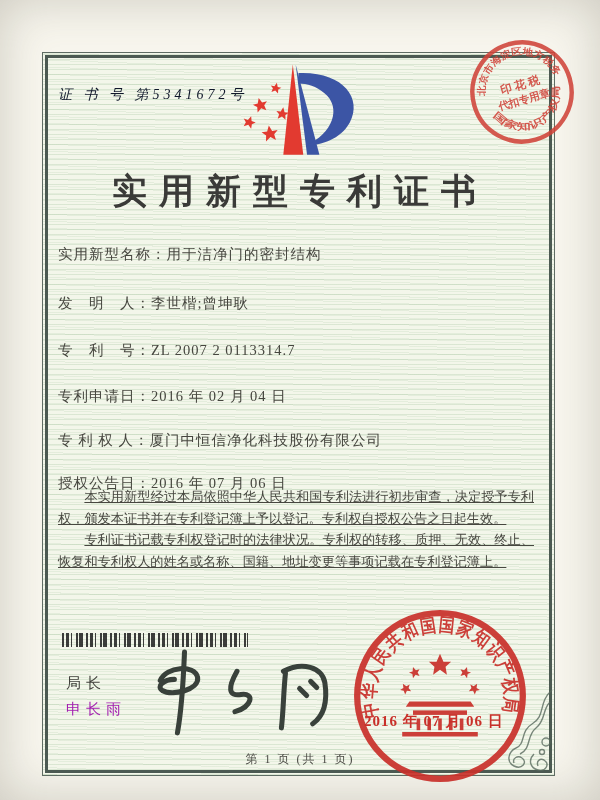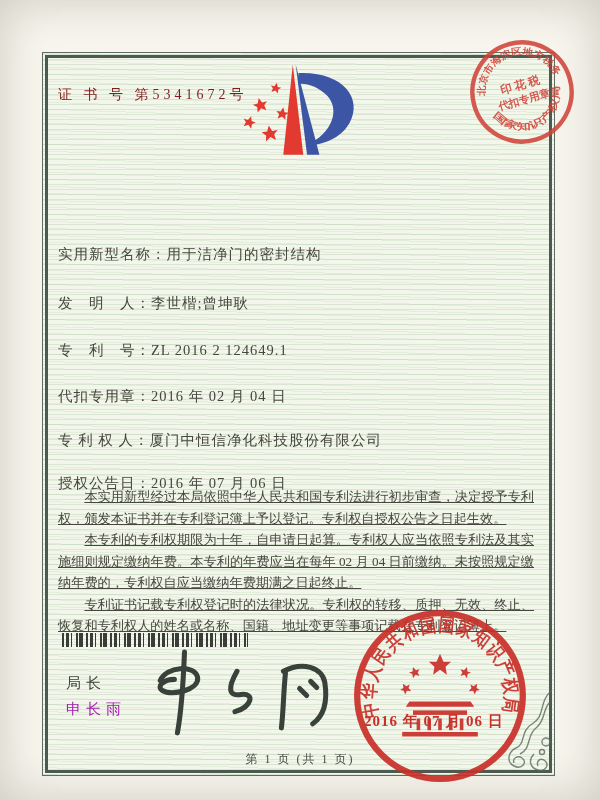--- a/index.html
+++ b/index.html
@@ -14,21 +14,21 @@
   .frame{
     position:absolute;left:42px;top:52px;width:511px;height:722px;
     border:1px solid #5f6c63;
     background:
       repeating-linear-gradient(0deg, rgba(120,170,118,.20) 0 1px, rgba(0,0,0,0) 1px 5px),
       repeating-linear-gradient(2deg, rgba(120,170,118,.12) 0 1px, rgba(0,0,0,0) 1px 7px),
       #f3f6ea;
   }
   .frame-inner{position:absolute;inset:2px;border:3px solid #4c5a52;pointer-events:none;}
   .cert-number{
-    position:absolute;left:58px;top:86px;font-size:14px;letter-spacing:4px;color:#7f1d1d;
+    position:absolute;left:58px;top:86px;font-size:14px;letter-spacing:4px;color:#0f172a;font-style:italic;
   }
   .logo{position:absolute;left:232px;top:58px;width:152px;height:108px;}
   .title{
     position:absolute;left:0;top:168px;width:600px;text-align:center;
     font-size:35px;font-weight:700;letter-spacing:12px;color:#3a3a38;
   }
   .field{position:absolute;left:58px;font-size:14.5px;letter-spacing:1px;color:#46463f;white-space:nowrap;}
   .f0{top:245px}.f1{top:294px}.f2{top:341px}.f3{top:387px}.f4{top:431px}.f5{top:474px}
   .body-text{
     position:absolute;left:58px;top:486px;width:476px;
@@ -82,31 +82,31 @@
       <use href="#star" transform="translate(18,66) scale(7) rotate(18)"></use>
       <use href="#star" transform="translate(40,78) scale(9) rotate(-8)"></use>
       <polygon points="64,5 75,100 54,100"></polygon>
     </g>
     <g fill="#3c55a5">
       <polygon points="67,5 92,100 79,100"></polygon>
       <path d="M70,14 C116,12 138,40 124,66 C114,84 94,90 78,90 C106,78 116,50 97,35 C89,28 79,25 70,25 Z"></path>
     </g>
   </svg>
 
+  <div class="title">实用新型专利证书</div>
 
   <div class="field f0"><span>实用新型名称：</span><span>用于洁净门的密封结构</span></div>
   <div class="field f1"><span>发　明　人：</span><span>李世楷;曾坤耿</span></div>
-  <div class="field f2"><span>专　利　号：</span><span>ZL 2016 2 124649.1</span></div>
-  <div class="field f3"><span>代扣专用章：</span><span>2016 年 02 月 04 日</span></div>
+  <div class="field f2"><span>专　利　号：</span><span>ZL 2007 2 0113314.7</span></div>
+  <div class="field f3"><span>专利申请日：</span><span>2016 年 02 月 04 日</span></div>
   <div class="field f4"><span>专 利 权 人：</span><span>厦门中恒信净化科技股份有限公司</span></div>
   <div class="field f5"><span>授权公告日：</span><span>2016 年 07 月 06 日</span></div>
 
   <div class="body-text">
     <p>本实用新型经过本局依照中华人民共和国专利法进行初步审查，决定授予专利权，颁发本证书并在专利登记簿上予以登记。专利权自授权公告之日起生效。</p>
-    <p>本专利的专利权期限为十年，自申请日起算。专利权人应当依照专利法及其实施细则规定缴纳年费。本专利的年费应当在每年 02 月 04 日前缴纳。未按照规定缴纳年费的，专利权自应当缴纳年费期满之日起终止。</p>
     <p>专利证书记载专利权登记时的法律状况。专利权的转移、质押、无效、终止、恢复和专利权人的姓名或名称、国籍、地址变更等事项记载在专利登记簿上。</p>
   </div>
 
   <div class="barcode"></div>
 
   <div class="signer-role">局长</div>
   <div class="signer-name">申长雨</div>
 
   <svg class="signature" viewBox="0 0 210 95">
     <g fill="none" stroke="#39413b" stroke-width="5" stroke-linecap="round">

